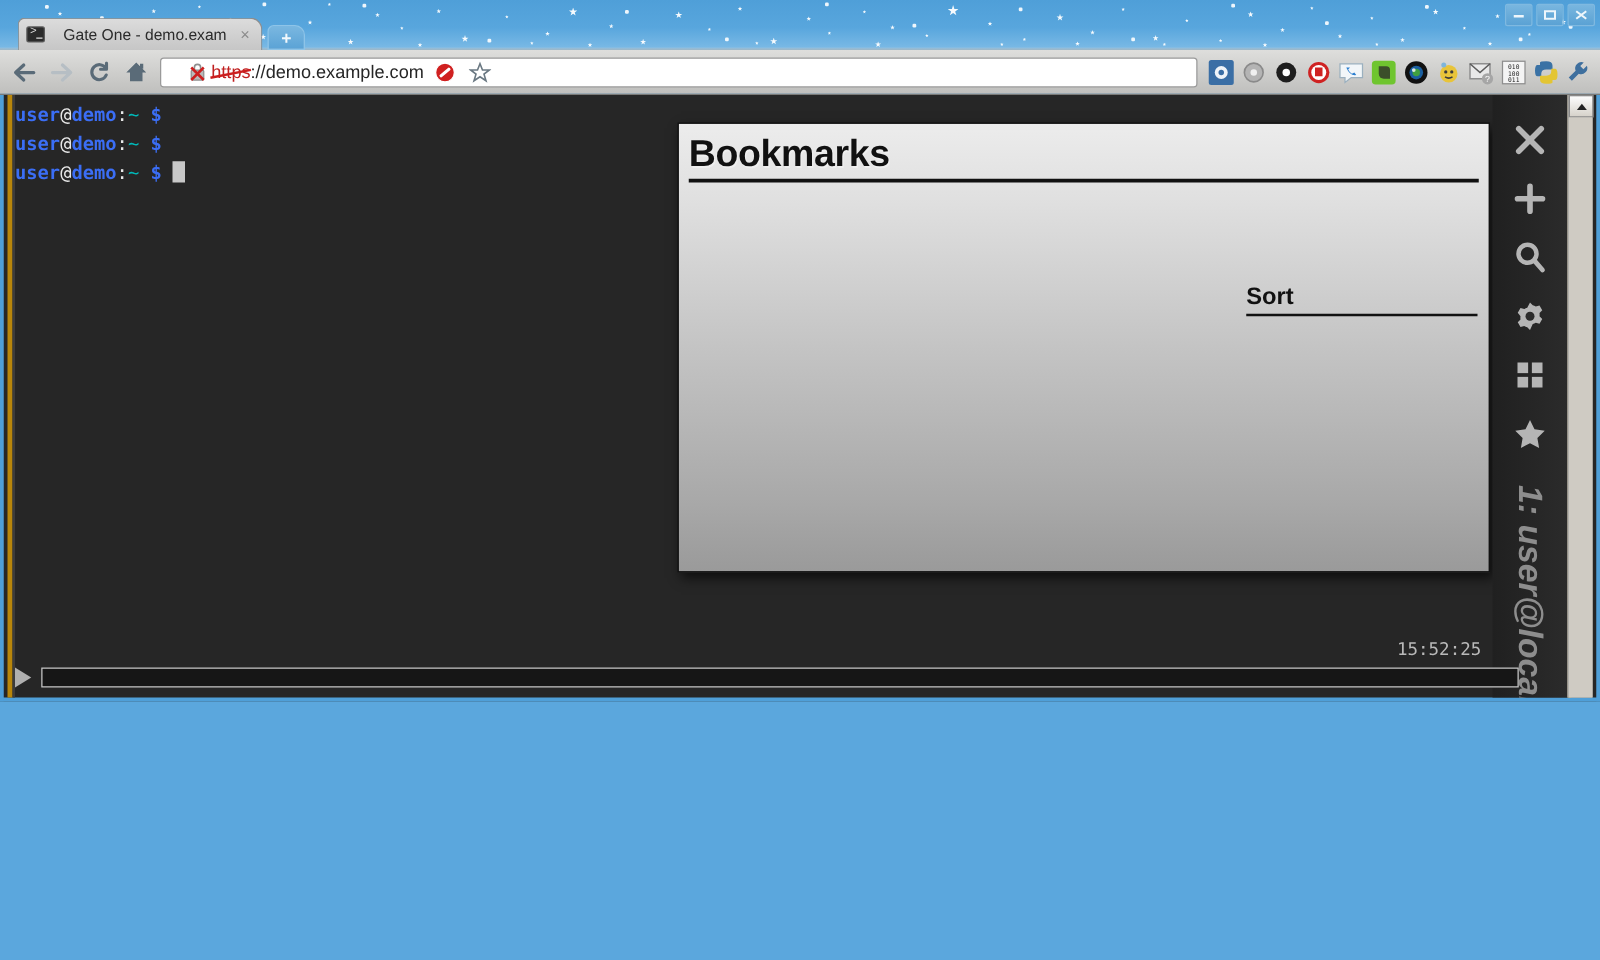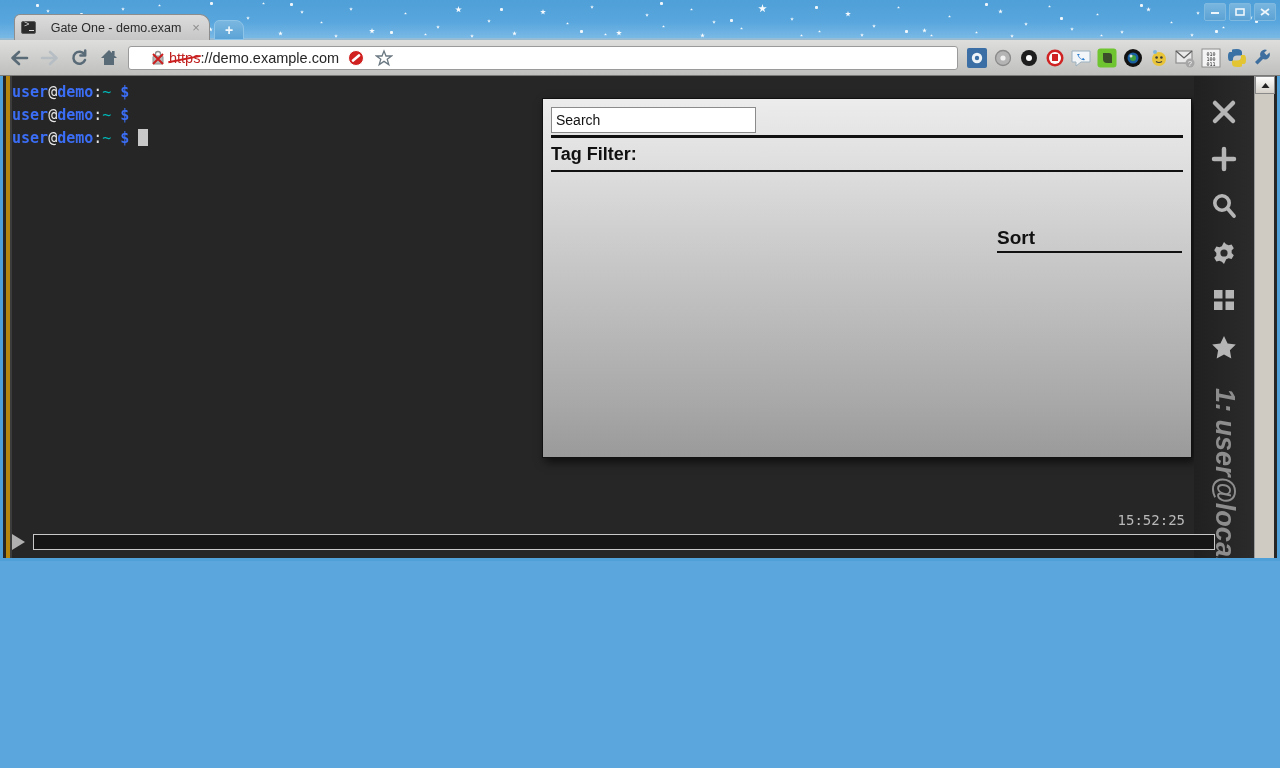--- a/index.html
+++ b/index.html
@@ -519,24 +519,21 @@
 
   <div id="page">
     <div id="goldline"></div>
     <div id="goldline2"></div>
     <div id="goldline-r"></div>
 
     <div id="terminal"><div><span class="t-user">user</span><span class="t-at">@</span><span class="t-host">demo</span><span class="t-colon">:</span><span class="t-path">~</span><span class="t-dollar"> $</span><span> </span></div><div><span class="t-user">user</span><span class="t-at">@</span><span class="t-host">demo</span><span class="t-colon">:</span><span class="t-path">~</span><span class="t-dollar"> $</span><span> </span></div><div><span class="t-user">user</span><span class="t-at">@</span><span class="t-host">demo</span><span class="t-colon">:</span><span class="t-path">~</span><span class="t-dollar"> $</span><span> </span><span class="cursor"></span></div></div>
 
     <div id="bookmarks-panel">
       <div id="bm-header">
-        <input id="bm-search" type="text" value="Search" style="">
-      </div>
-      <div id="bm-tagfilter-row">
-        <span id="bm-tagfilter-label">Tag Filter:</span>
+        <div id="bm-title">Bookmarks</div>
       </div>
       <div id="bm-tags-col">
         <div id="bm-tags-heading">Sort</div>
         <div id="bm-taglist"></div>
       </div>
       <div id="bm-list"></div>
     </div>
 
     <div id="sidebar">
       <div class="sb-icon">

